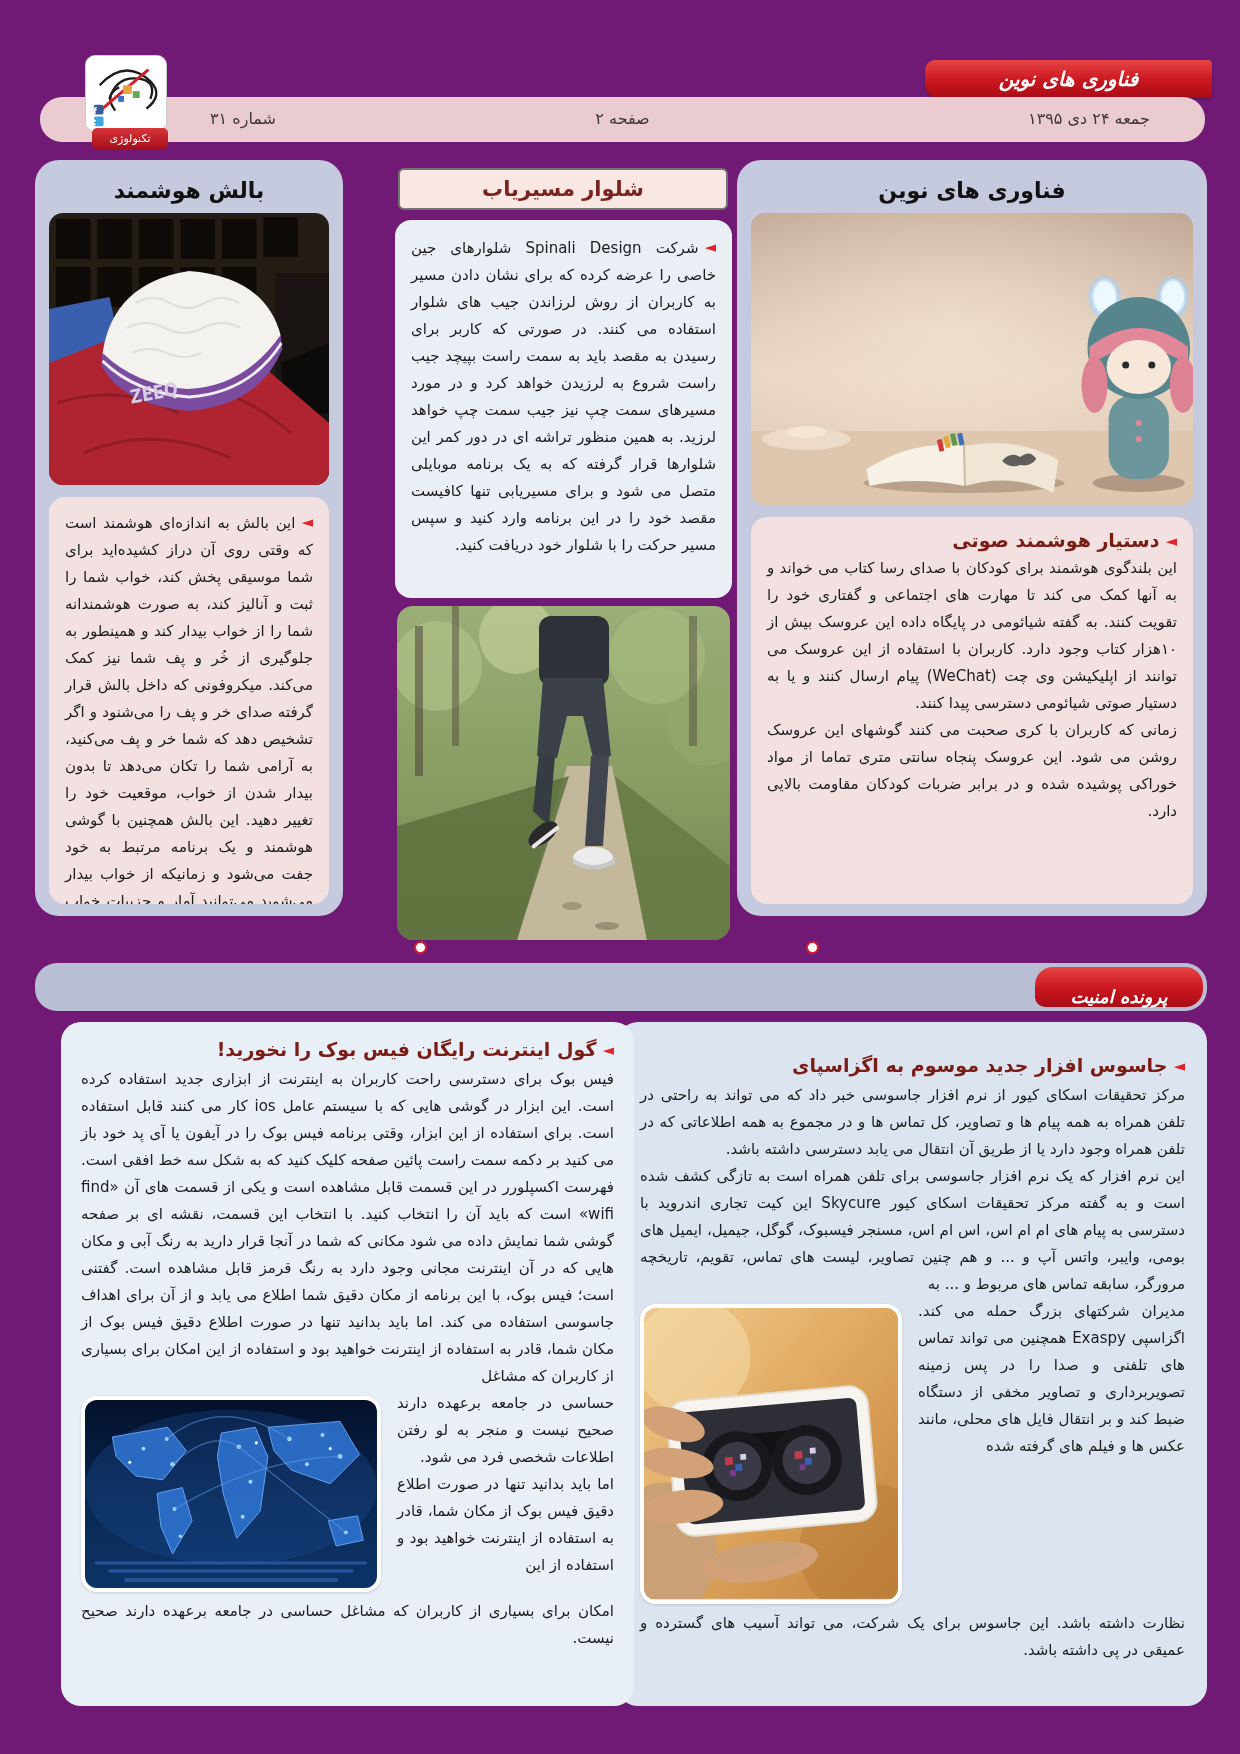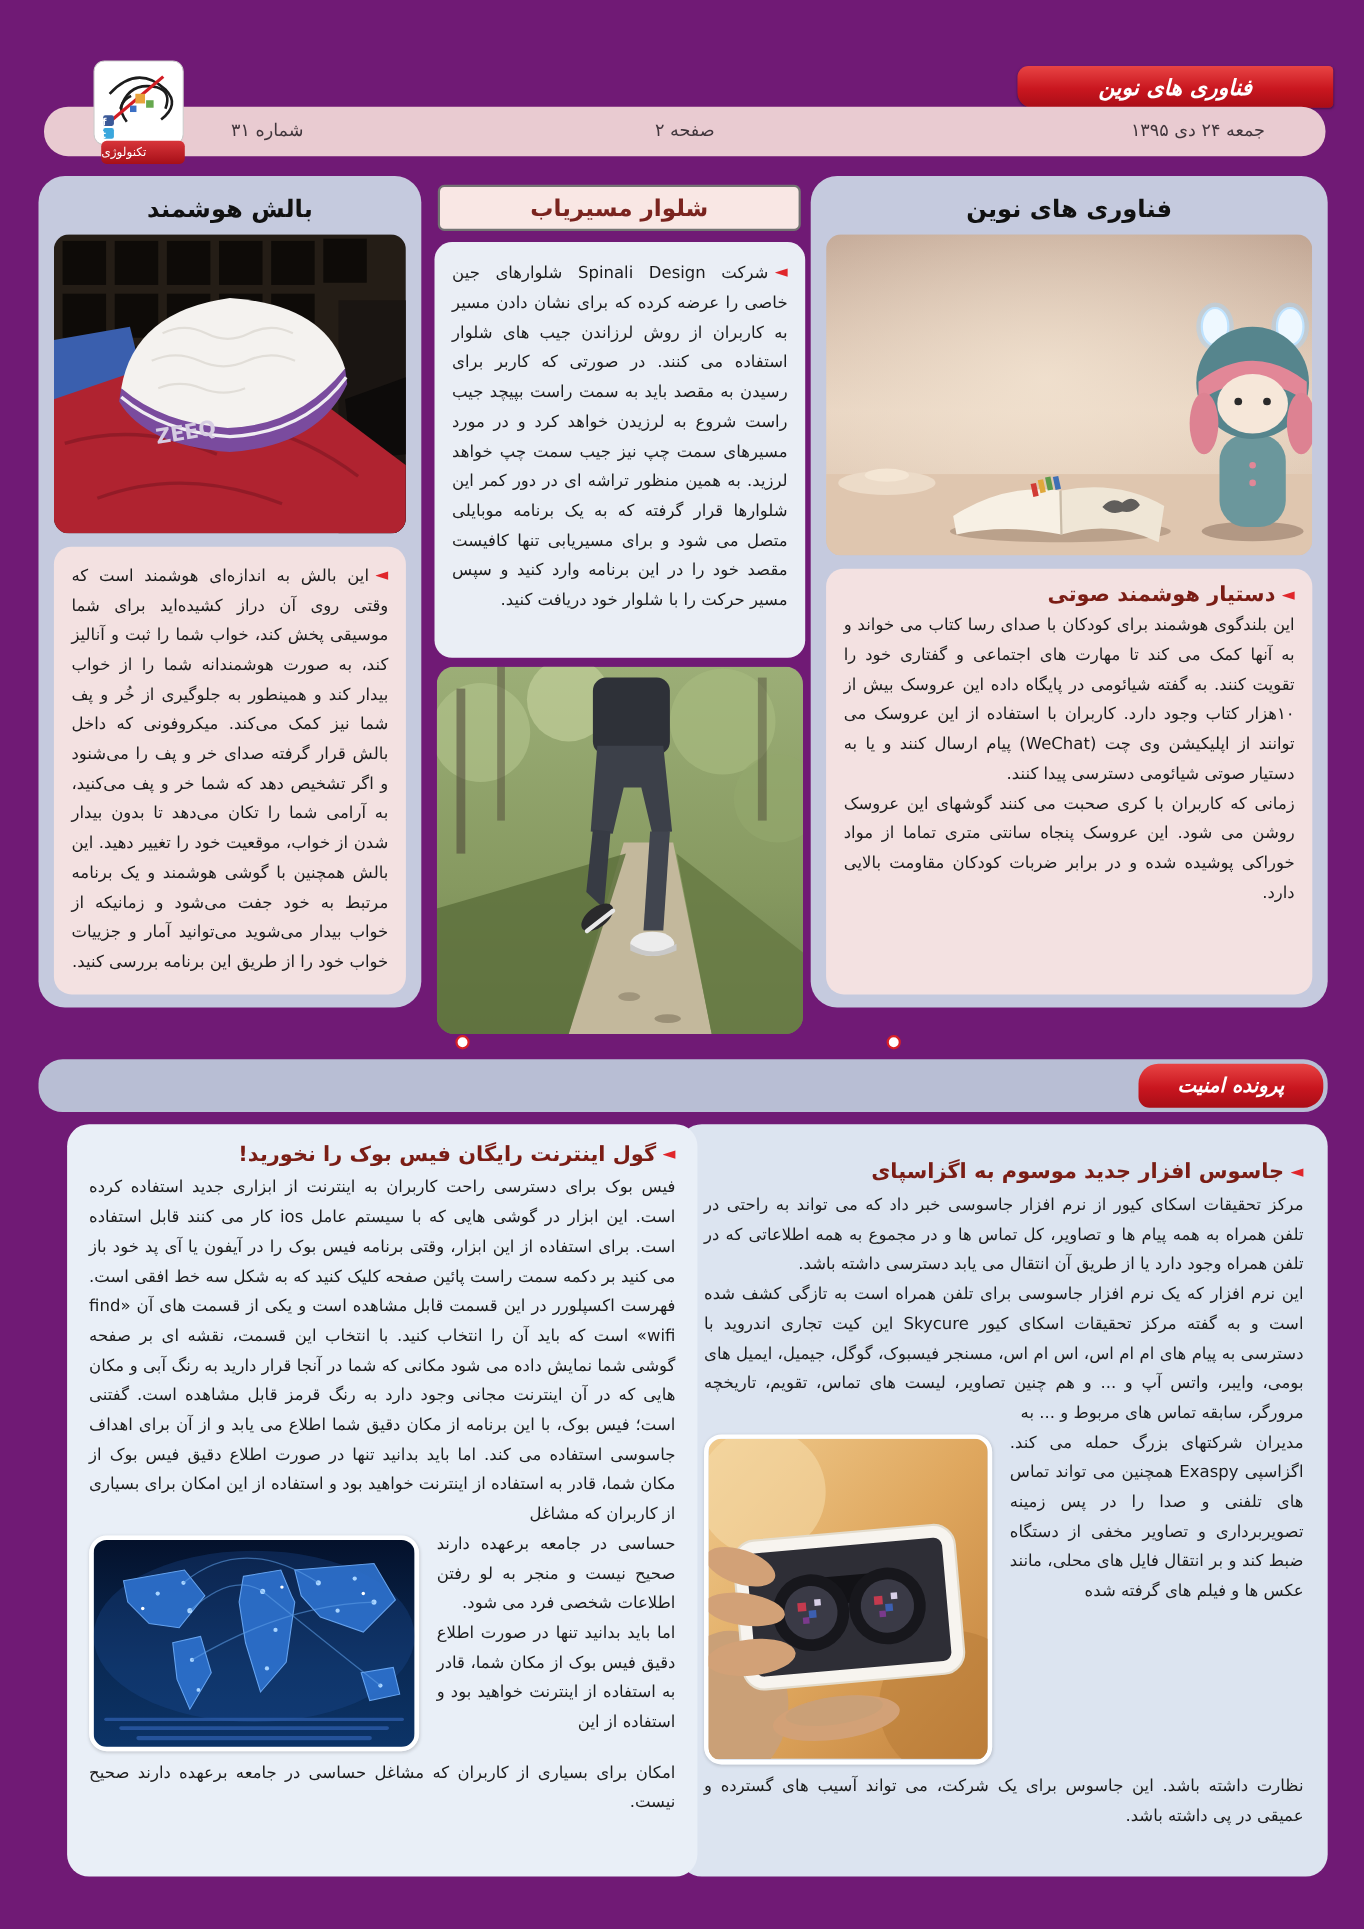--- a/index.html
+++ b/index.html
@@ -27,28 +27,28 @@
   .hb-page  { left:50%; transform:translateX(-50%); }
   .hb-issue { left:170px; }
   .logo-box {
     position:absolute; top:55px; left:85px; width:82px; height:77px;
     background:#ffffff; border:1px solid #cccccc; border-radius:10px; z-index:5;
     overflow:hidden;
   }
   .logo-ribbon {
     position:absolute; top:128px; left:92px; width:76px; height:21px; z-index:6;
     background:linear-gradient(180deg,#d8353a,#a60f18); border-radius:5px;
-    color:#fff; font-size:11px; display:flex; align-items:center; justify-content:flex-end;
+    color:#fff; font-size:11px; display:flex; align-items:center; justify-content:center;
   }
   
   .card-lav {
     position:absolute; background:#c5cade; border-radius:24px; padding:12px 14px;
     display:flex; flex-direction:column;
   }
-  .card-left  { top:160px; left:35px;  width:348px; height:756px; }
+  .card-left  { top:160px; left:35px;  width:308px; height:756px; }
   .card-right { top:160px; left:737px; width:470px; height:756px; }
   .card-title {
     text-align:center; font-weight:bold; font-size:22px; color:#111;
     padding:6px 0 10px 0;
   }
   .photo { border-radius:14px; overflow:hidden; position:relative; flex:none; }
   .photo svg { display:block; width:100%; height:100%; }
   .pink-box {
     background:#f3e1e1; border-radius:16px; margin-top:12px; padding:12px 16px;
     flex:1; overflow:hidden;
@@ -81,21 +81,21 @@
   .dot2 { top:941px; left:806px; }
   
   .sec-band {
     position:absolute; top:963px; left:35px; width:1172px; height:48px;
     background:#b8bed4; border-radius:22px;
   }
   .sec-badge {
     position:absolute; top:4px; right:4px; bottom:4px; width:168px;
     background:linear-gradient(180deg,#e84444 0%, #c9161f 55%, #a90d17 100%);
     border-radius:18px 18px 18px 10px;
-    display:flex; align-items:center; justify-content:center;
+    display:flex; align-items:flex-end; justify-content:center;
     color:#fff; font-weight:bold; font-style:italic; font-size:18px;
   }
   
   .spy-card {
     position:absolute; top:1022px; left:618px; width:589px; height:684px;
     background:#dce4f0; border-radius:20px; padding:32px 22px; overflow:hidden;
   }
   .fb-card {
     position:absolute; top:1022px; left:35px; width:573px; height:684px;
     background:#e9eff7; border-radius:20px; padding:16px 20px; overflow:hidden;margin-left:26px;

